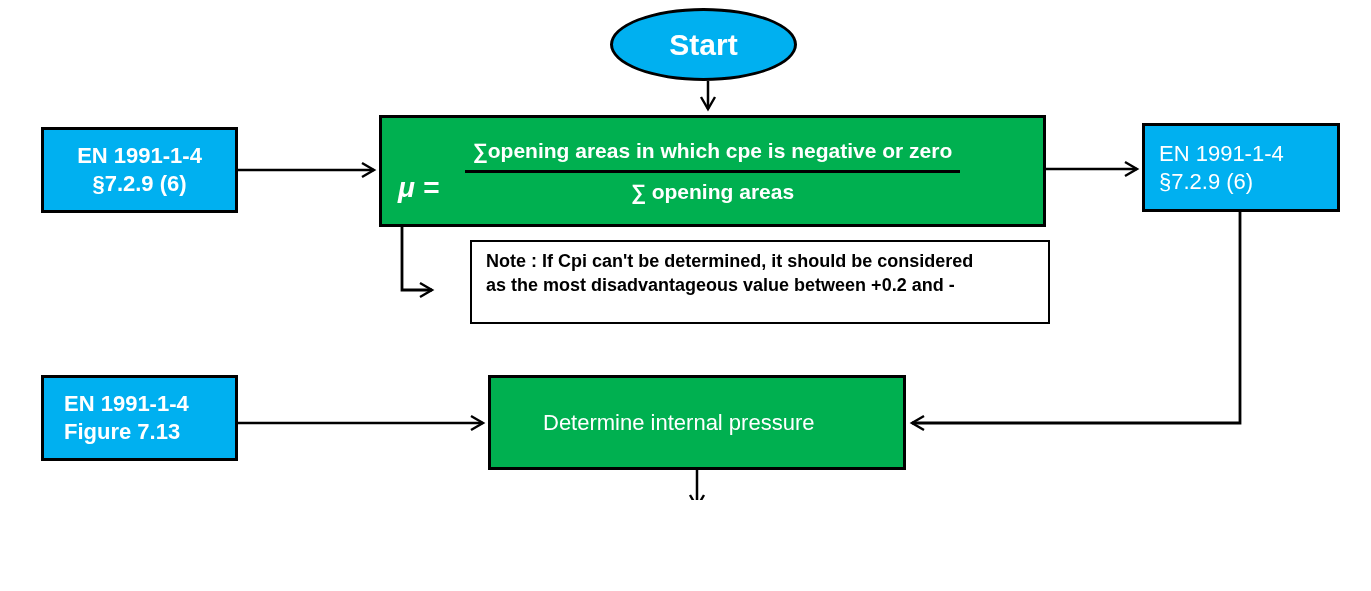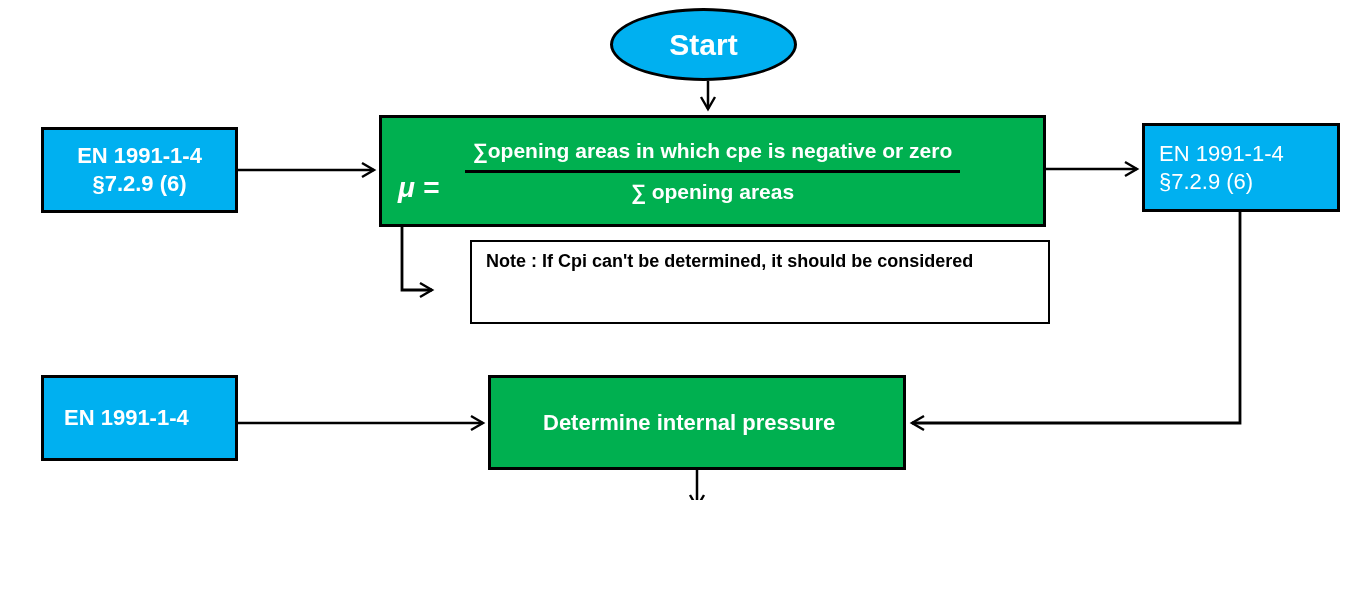--- a/index.html
+++ b/index.html
@@ -94,21 +94,21 @@
     padding: 7px 8px 0 14px;
     white-space: nowrap;
     margin-left: 32px;
   }
 
   .determine-node {
     left: 488px; top: 375px; width: 418px; height: 95px;
     display: flex;
     flex-direction: column;
     justify-content: center;
-    font-weight: 700;
+    font-weight: 400;
     font-size: 22px;
     line-height: 31px;
     padding-left: 52px;
   }
 
   .edges-layer {
     position: absolute;
     left: 0; top: 0;
     width: 1371px;
     height: 591px;
@@ -152,24 +152,26 @@
     </div>
   </div>
 
   <div class="node blue ref-box ref-right">
     <div>EN 1991-1-4</div>
     <div>§7.2.9 (6)</div>
   </div>
 
   <div class="note-box">
     <div>Note : If Cpi can't be determined, it should be considered</div>
+    <div>as the most disadvantageous value between +0.2 and -</div>
   </div>
 
   <div class="node blue ref-box ref-bottom-left">
     <div>EN 1991-1-4</div>
+    <div>Figure 7.13</div>
   </div>
 
   <div class="node green determine-node">
     <div>Determine internal pressure</div>
   </div>
 
 
 </div>
 
 </body></html>

